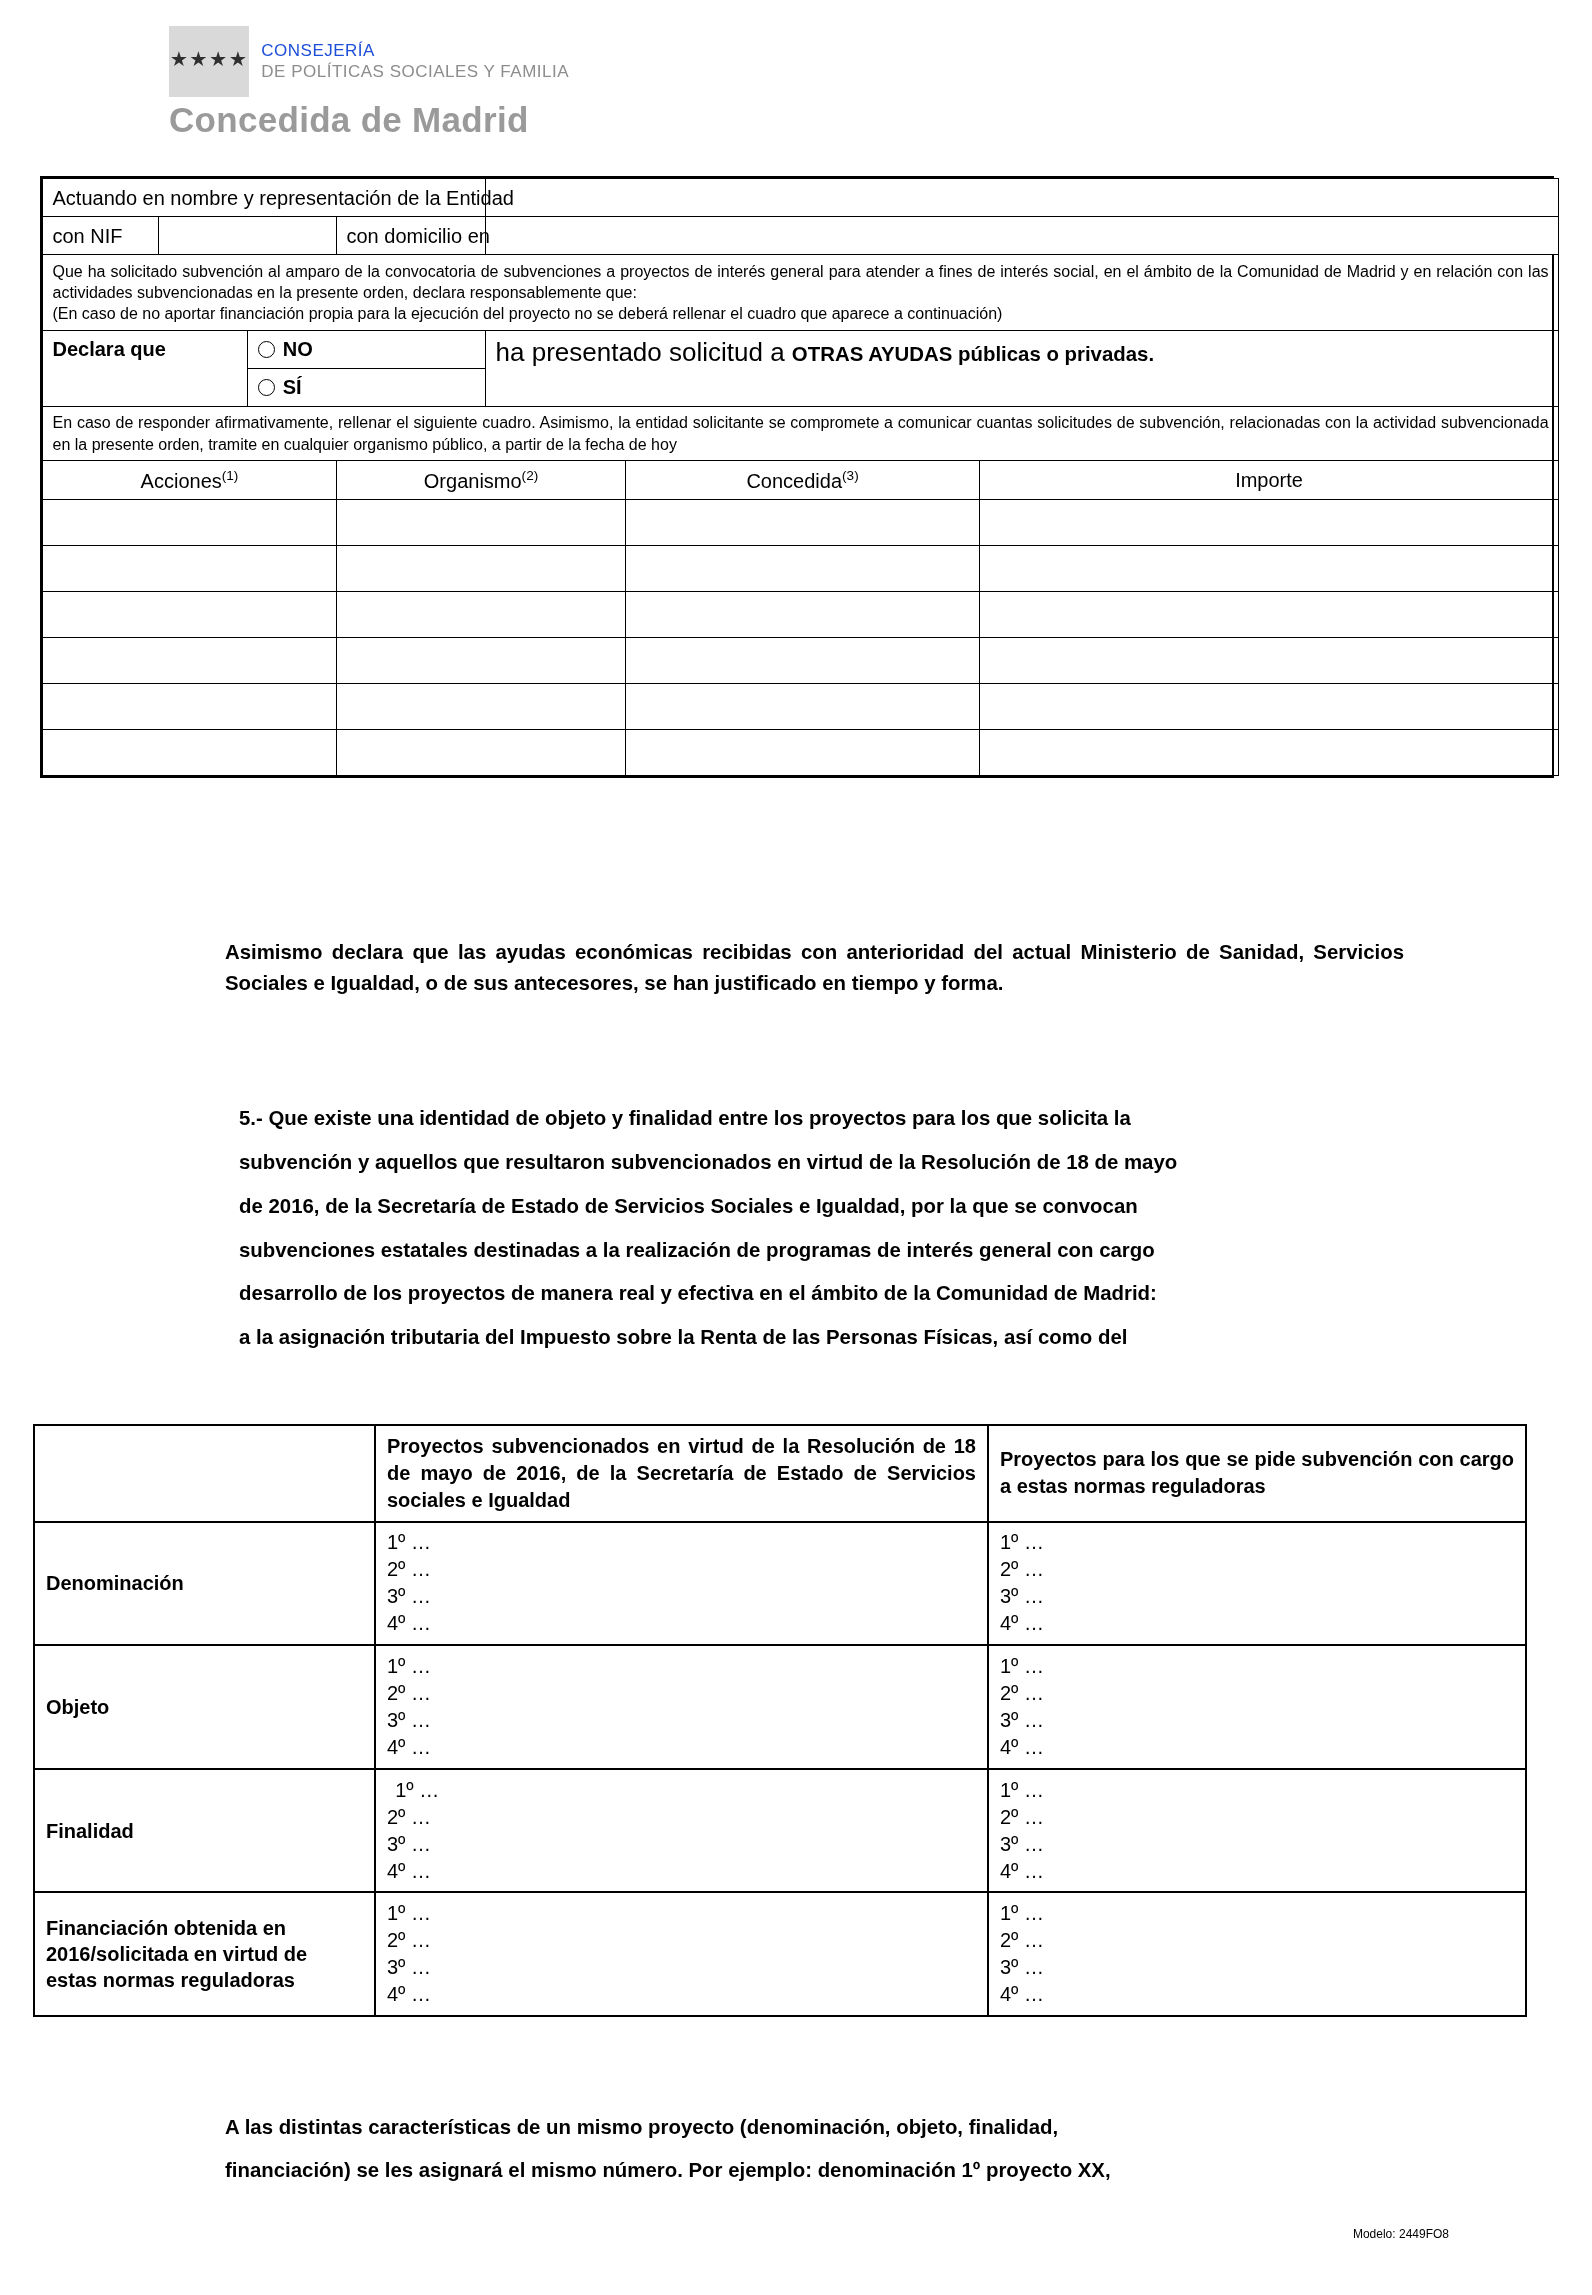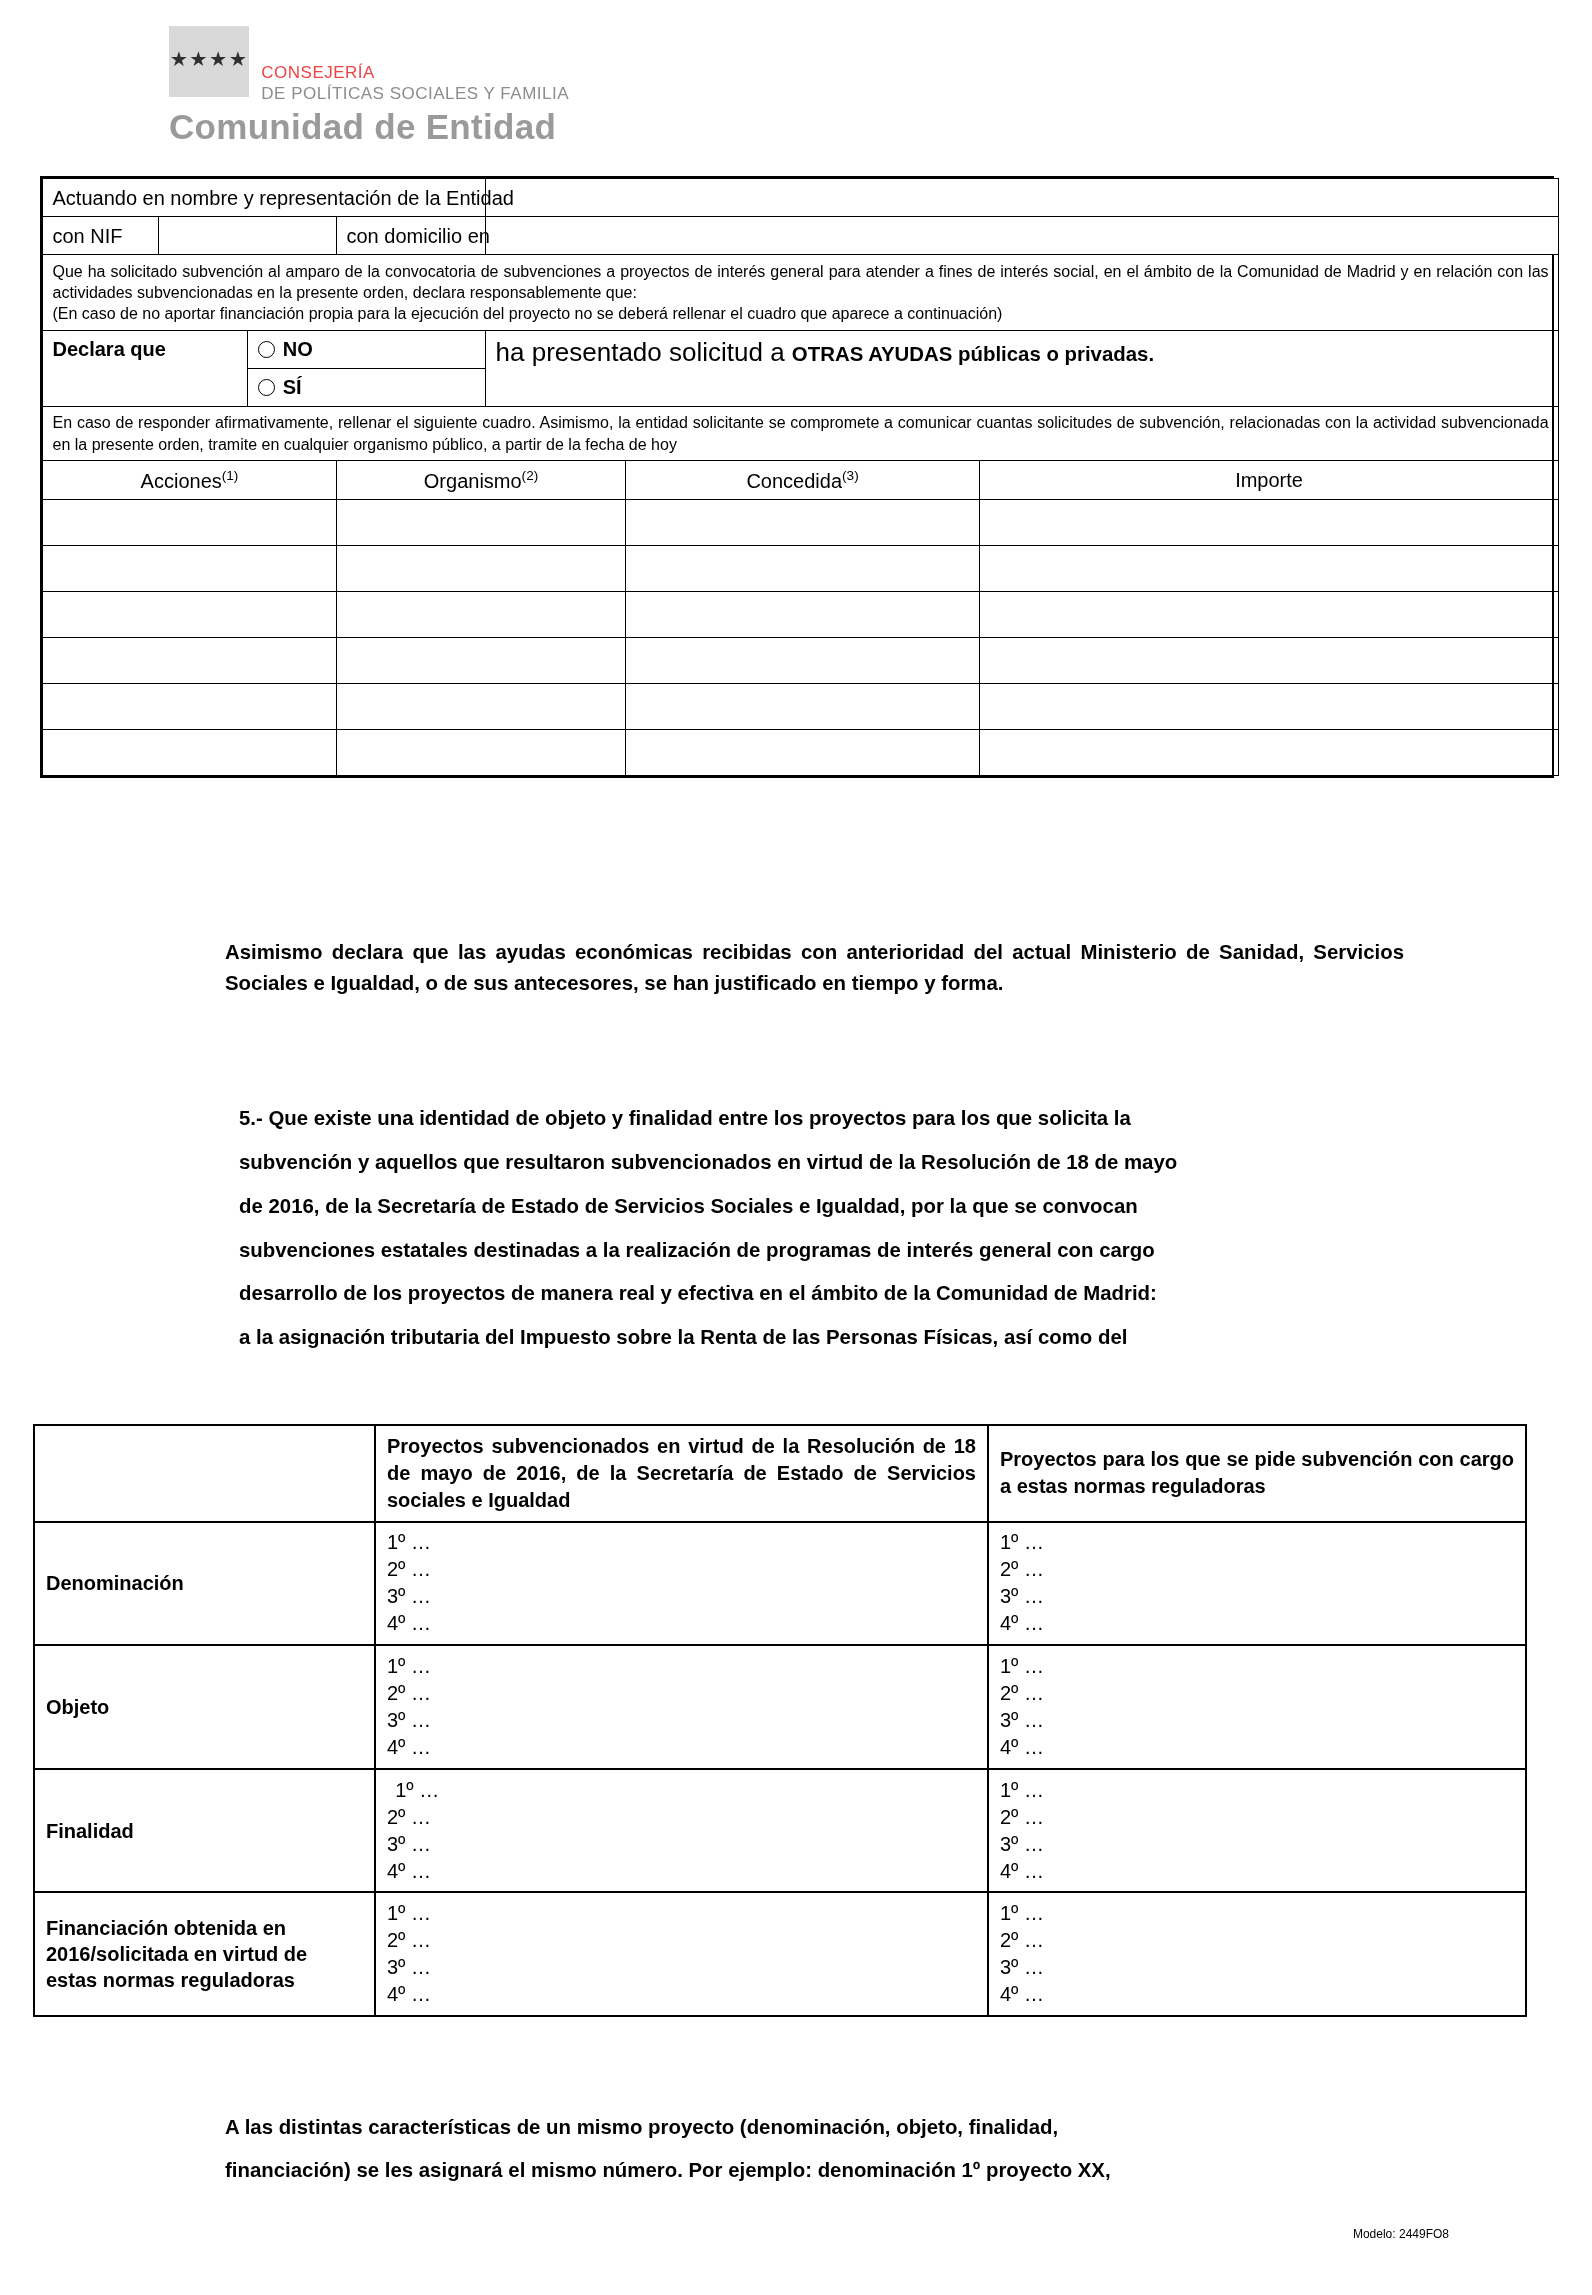--- a/index.html
+++ b/index.html
@@ -46,24 +46,23 @@
     letter-spacing: 1.4px;
     line-height: 1;
     margin-top: -5.5px;
   }
   .logo-text {
     margin-left: 12.3px;
     padding-top: 13.6px;
   }
   .logo-line1 {
     font-size: 17px;
-    color: #ef4444;
+    color: #1d4ed8;
     letter-spacing: 0.5px;
     line-height: 1.25;
-    margin-top: 22px;
   }
   .logo-line2 {
     font-size: 17px;
     color: #8d8d8d;
     letter-spacing: 0.5px;
     line-height: 1.25;
     text-align: right;
   }
   .logo-brand {
     margin-top: 2.7px;
@@ -220,21 +219,21 @@
   <div class="header">
     <div class="logo-row">
       <div class="logo-mark">
         <span class="logo-stars">★★★★</span>
       </div>
       <div class="logo-text">
         <div class="logo-line1">CONSEJERÍA</div>
         <div class="logo-line2">DE POLÍTICAS SOCIALES Y FAMILIA</div>
       </div>
     </div>
-    <div class="logo-brand">Comunidad de Entidad</div>
+    <div class="logo-brand">Concedida de Madrid</div>
   </div>
 
   <div class="form-table">
     <table>
       <colgroup>
         <col style="width:116px">
         <col style="width:89px">
         <col style="width:89px">
         <col style="width:149px">
         <col style="width:140px">

